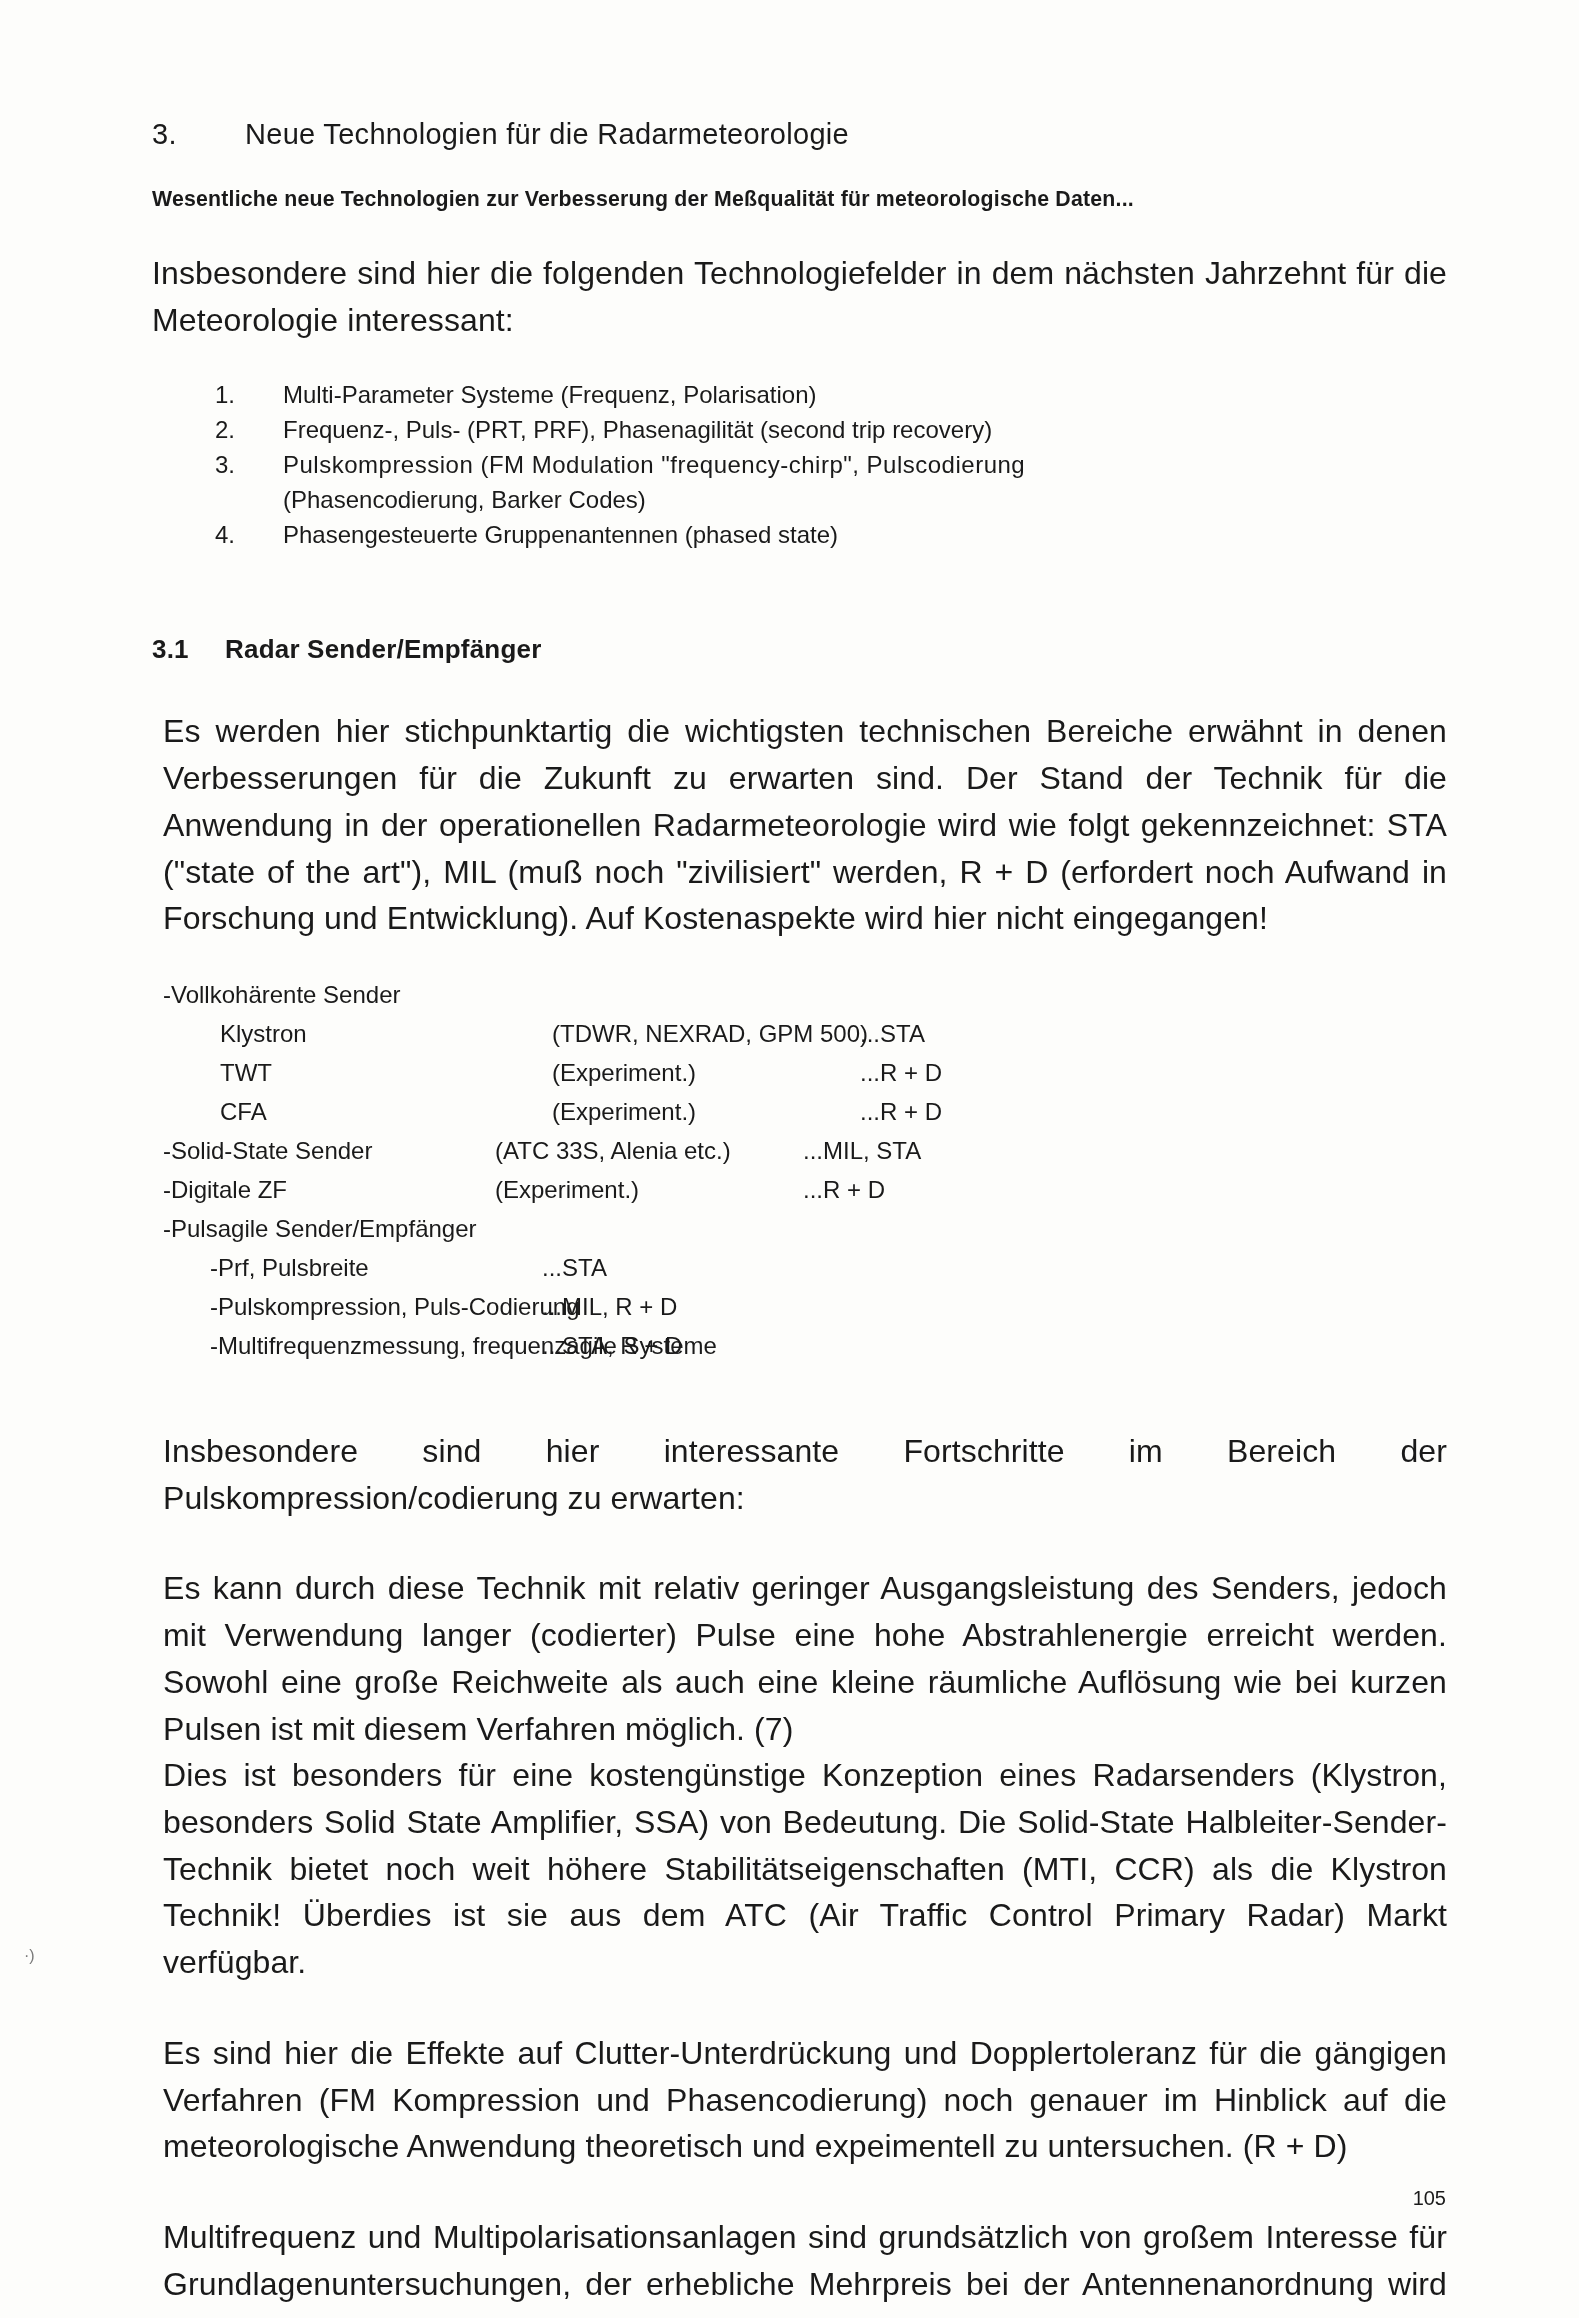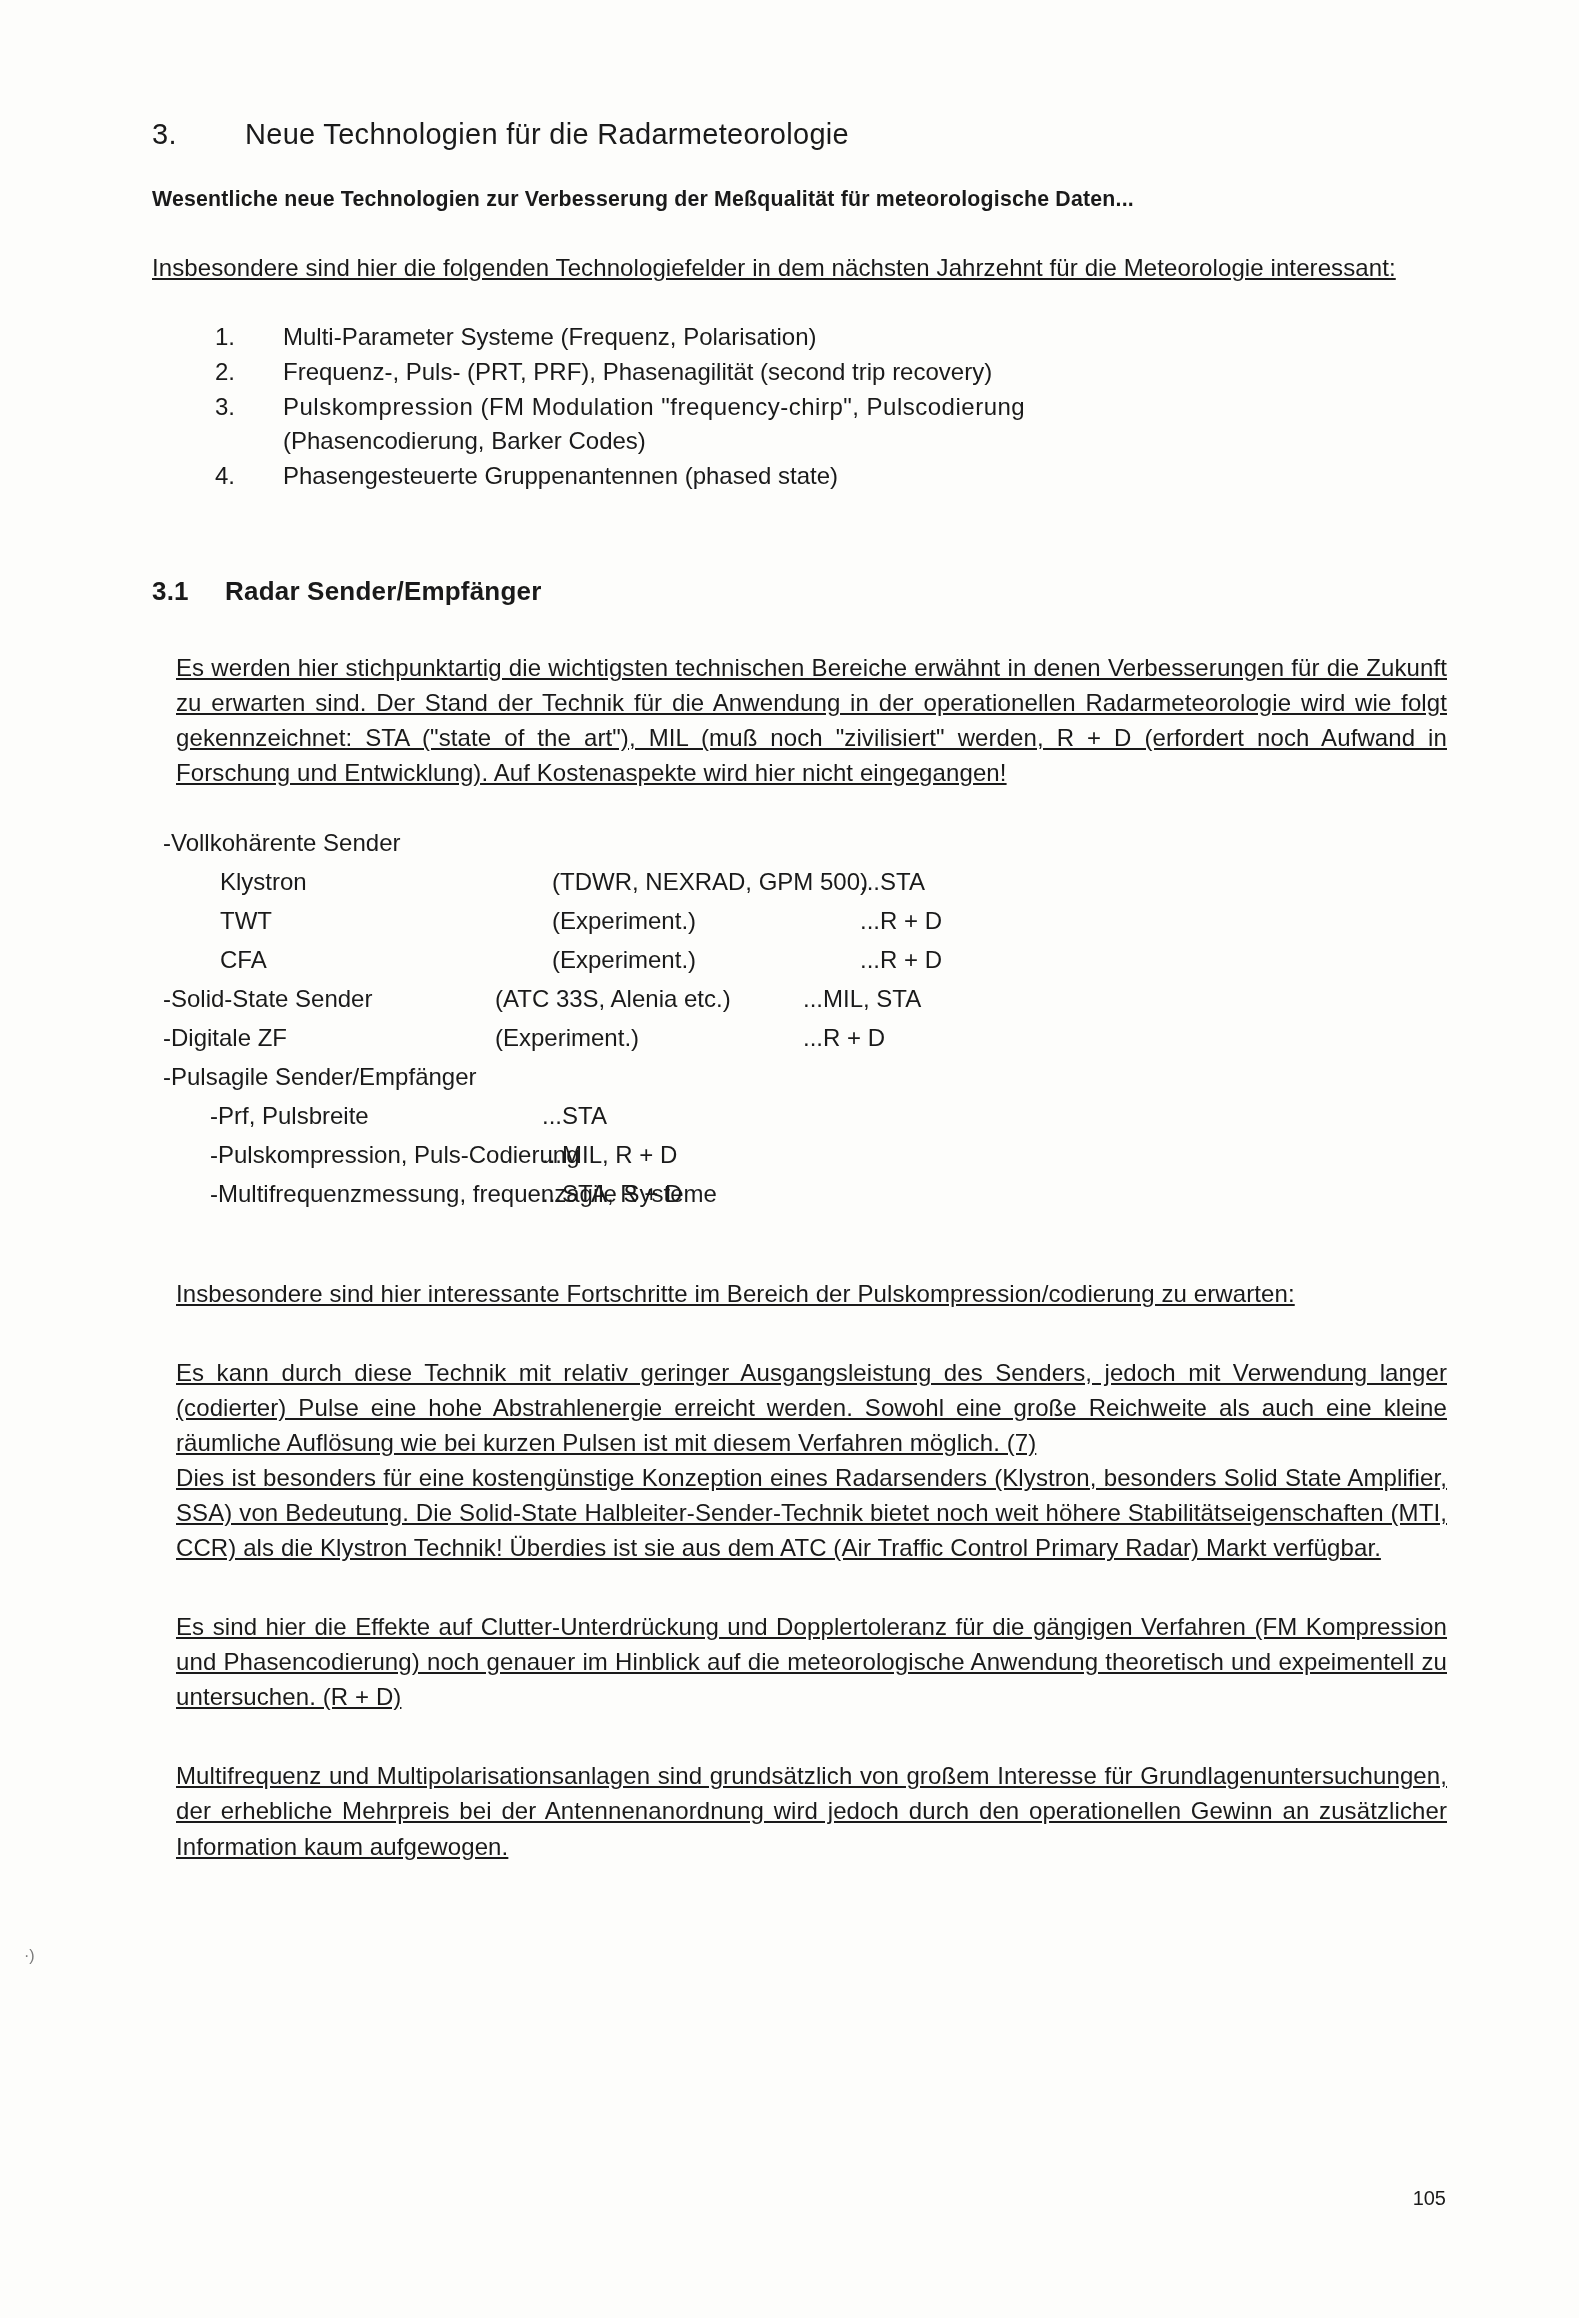--- a/index.html
+++ b/index.html
@@ -39,25 +39,24 @@
   .sec-head .txt {
     flex: 1;
   }
   .bold-line {
     font-weight: bold;
     font-size: 21.3px;
     letter-spacing: 0.2px;
     margin-bottom: 38px;
   }
   .para {
-    font-size: 24px;
+    font-size: 32px;
     line-height: 1.46;
     text-align: justify;
     letter-spacing: 0.1px;
-    text-decoration: underline;
   }
   .para.jfy {
     text-align: justify;
     text-align-last: left;
   }
   .spacer-56 { height: 44px; }
   .spacer-70 { height: 55px; }
 
   
   .numlist {
@@ -84,21 +83,21 @@
     display: flex;
     font-weight: bold;
     font-size: 26px;
     letter-spacing: 0.2px;
     margin-top: 82px;
     margin-bottom: 43px;
   }
   .sub-head .num { width: 73px; flex: 0 0 73px; }
 
   .indent-body {
-    margin-left: 24px;
+    margin-left: 11px;
   }
 
   
   .techtable {
     margin-top: 41px;
     margin-left: 11px;
     font-size: 24px;
     line-height: 1.0;
   }
   .techtable .trow {

